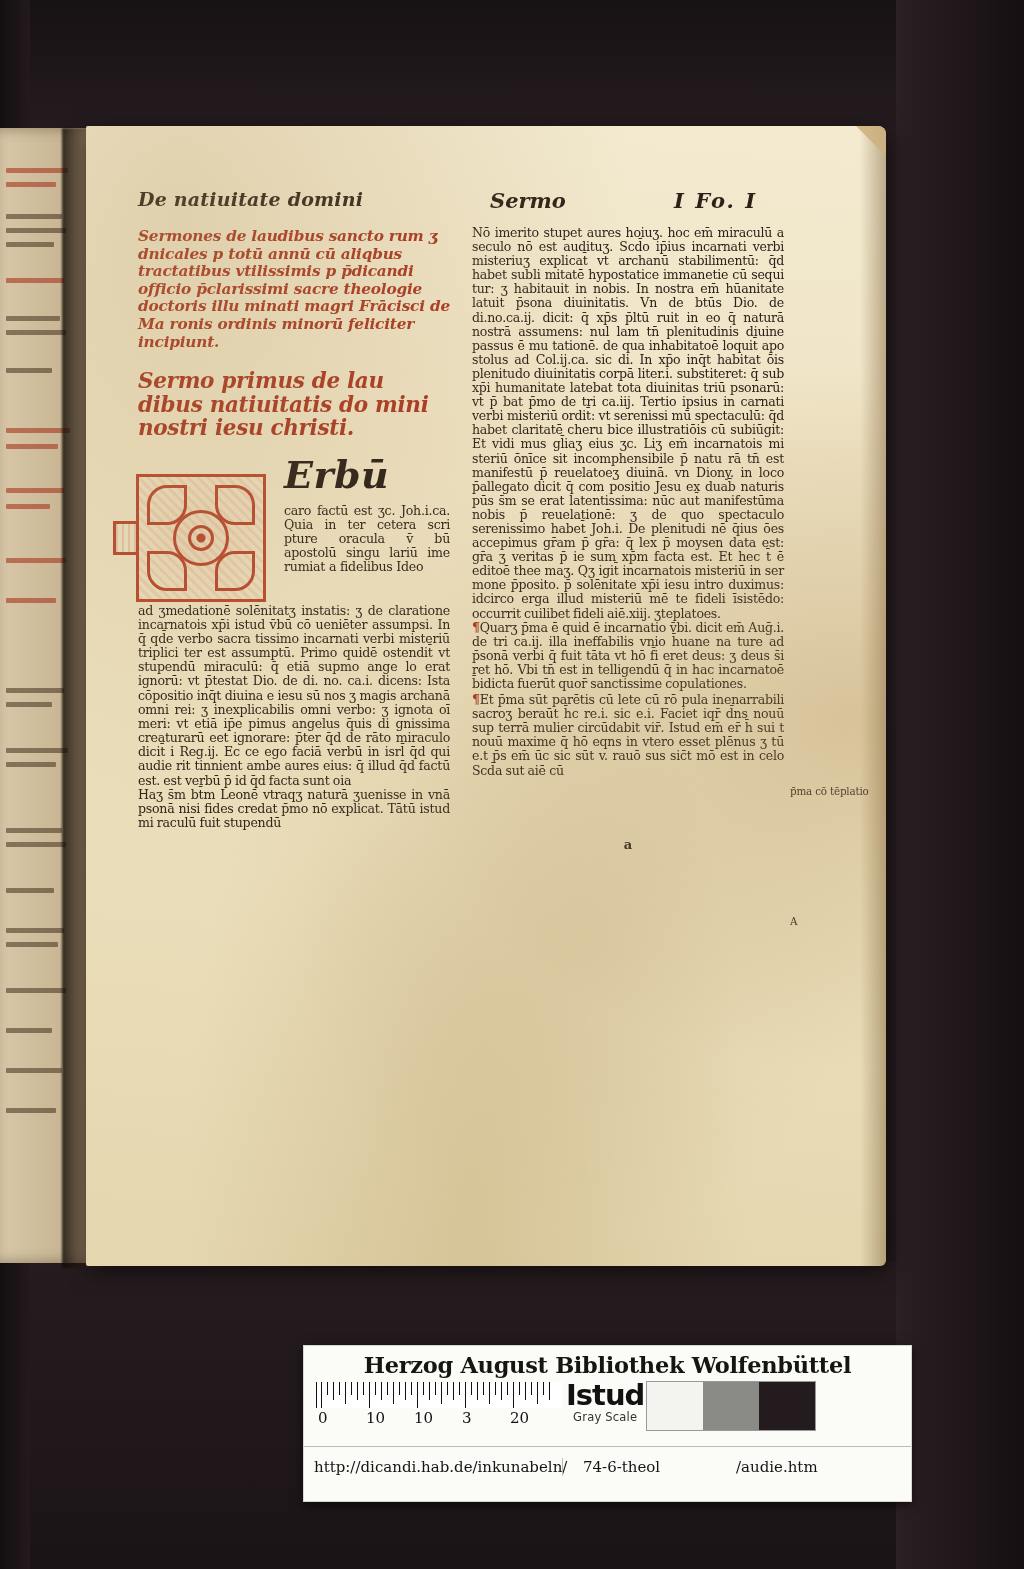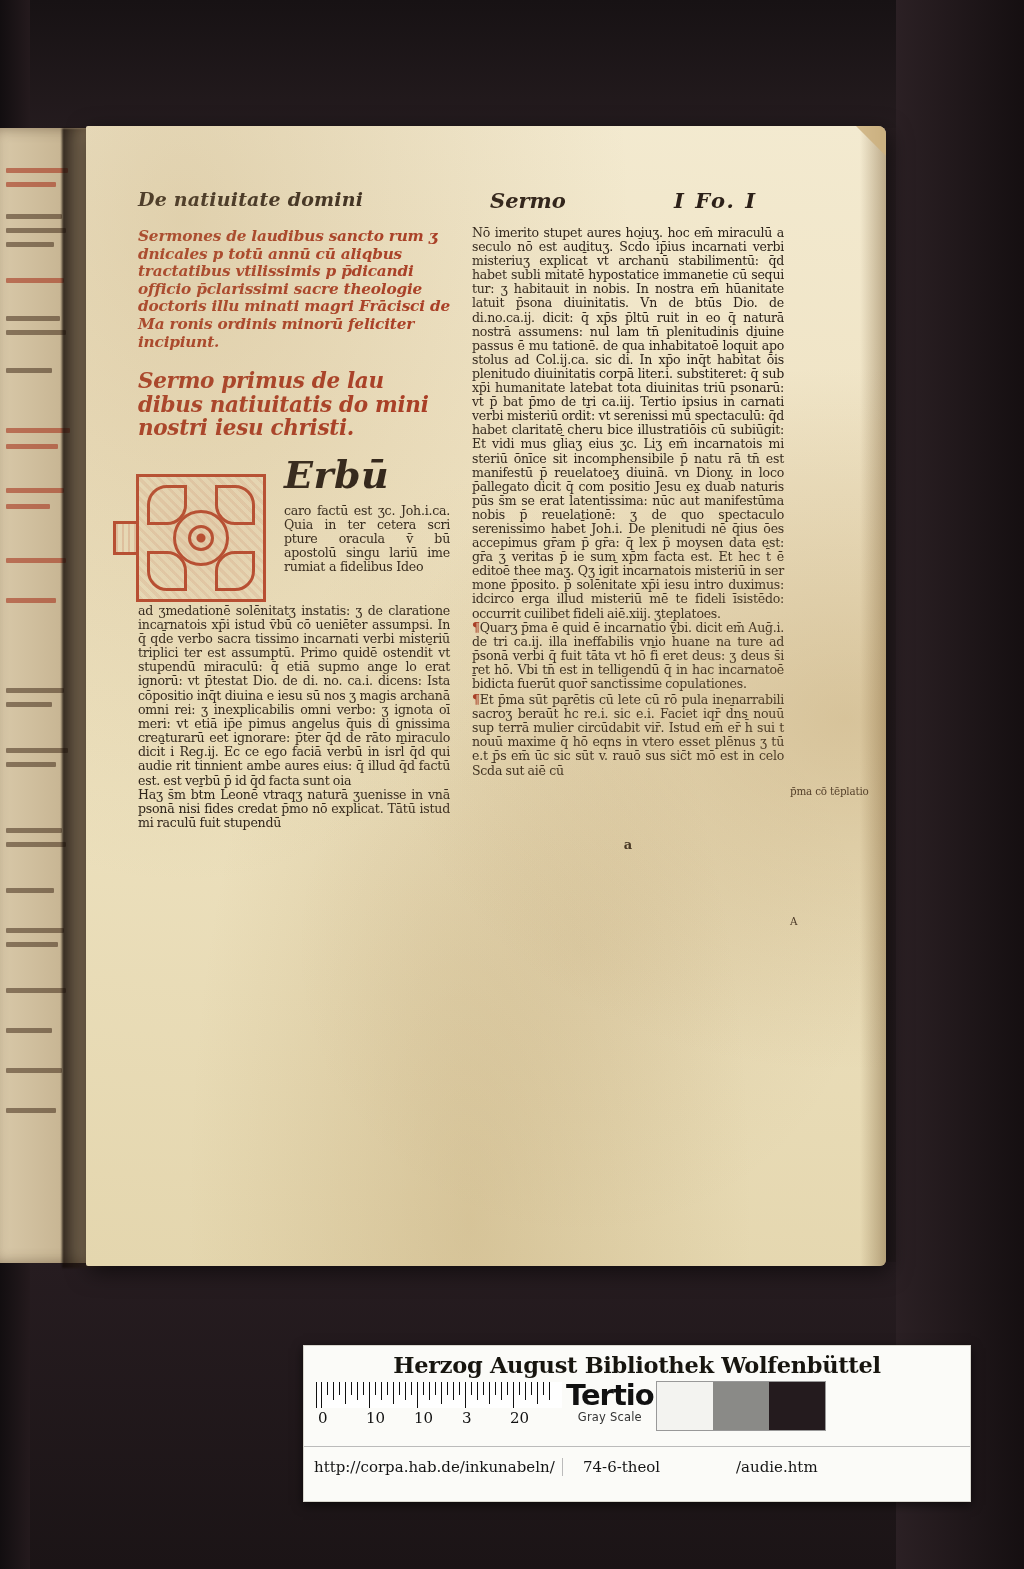--- a/index.html
+++ b/index.html
@@ -272,21 +272,21 @@
     font-family: "DejaVu Serif", serif;
     font-size: 13px;
     font-weight: 700;
     color: #2b2119;
   }
 
   
   .target {
     position: absolute;
     left: 303px; top: 1345px;
-    width: 668px; height: 157px;
+    width: 609px; height: 157px;
     background: #fbfbf8;
     box-shadow: 0 3px 10px rgba(0,0,0,.6);
     border: 1px solid #d8d6ce;
   }
   .target-title {
     font-family: "DejaVu Serif", serif;
     font-weight: 700;
     font-size: 22.5px;
     color: #17150f;
     text-align: center;
@@ -513,31 +513,31 @@
           <span>0</span>
           <span>10</span>
           <span>10</span>
           <span>3</span>
           <span>20</span>
         </div>
       </div>
 
       <div class="kodak">
         <div>
-          <div class="kodak-brand">Tertio</div>
+          <div class="kodak-brand">Istud</div>
           <div class="kodak-sub">Gray Scale</div>
         </div>
         <div class="gray-patches">
           <div style="background:#f3f3f0;"></div>
           <div style="background:#8a8a87;"></div>
           <div style="background:#241b1e;"></div>
         </div>
       </div>
     </div>
 
     <div class="target-bottom">
-      <div class="tb-url">http://corpa.hab.de/inkunabeln/</div>
+      <div class="tb-url">http://dicandi.hab.de/inkunabeln/</div>
       <div class="tb-shelf">74-6-theol</div>
       <div class="tb-start">/audie.htm</div>
     </div>
   </div>
 
 </div>
 
 </body></html>

